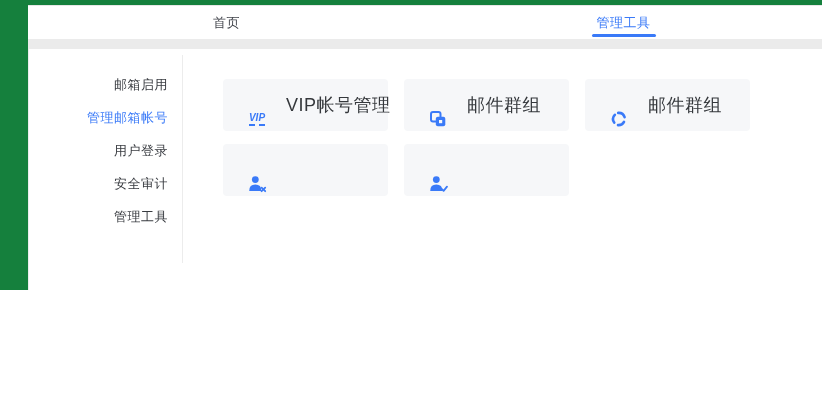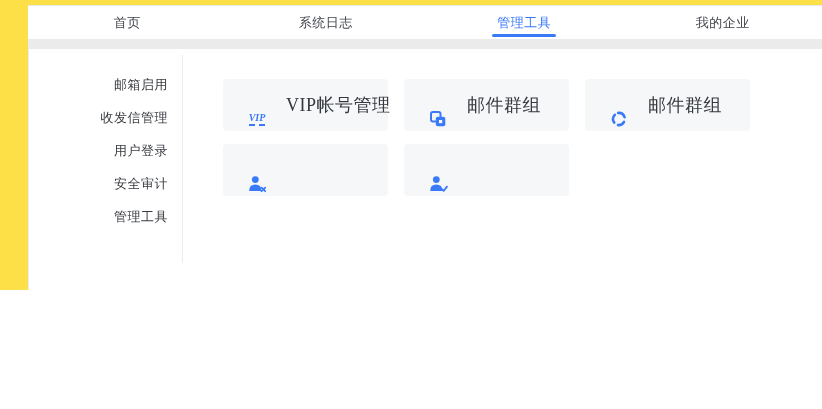--- a/index.html
+++ b/index.html
@@ -4,21 +4,21 @@
 <style>
   html,body { margin:0; padding:0; }
   body {
     font-family: "Liberation Sans", "DejaVu Sans", sans-serif;
     background:#ffffff;
     -webkit-font-smoothing: antialiased;
   }
   .page {
     position:relative;
     width:822px; height:290px;
-    background:#fde047;
+    background:#15803d;
     overflow:hidden;
   }
 
   
   .topbar {
     position:absolute; left:28px; right:0; top:5px; height:34px;
     border-top:1px solid #e7e7e7;
     background:#fff;
     display:flex;
   }
@@ -42,21 +42,20 @@
   .gray-band {
     position:absolute; left:28px; right:0; top:39px; height:10px;
     background:#ebebeb;
   }
 
   
   .content {
     position:absolute; left:28px; right:0; top:49px; height:356px;
     border-left:1px solid #ececec;
     background:#fff;
-    font-family:Liberation Serif, serif;
   }
 
   
   .sidebar {
     position:absolute; left:0; top:6px;
     width:154px; height:208px;
     border-right:1px solid #ececec;
     padding-top:13px;
     box-sizing:border-box;
   }
@@ -108,42 +107,36 @@
 </style>
 </head>
 <body>
 
 <div class="page">
 
   <div class="topbar">
     <div class="tab">
       <span>首页</span>
     </div>
-    <div class="tab">
-      <span>系统日志</span>
-    </div>
     <div class="tab active">
       <span>管理工具</span>
       <span class="tab-underline"></span>
     </div>
-    <div class="tab">
-      <span>我的企业</span>
-    </div>
   </div>
 
   <div class="gray-band"></div>
 
   <div class="content">
 
     <div class="sidebar">
       <div class="side-item">
         <span>邮箱启用</span>
       </div>
-      <div class="side-item">
-        <span>收发信管理</span>
+      <div class="side-item active">
+        <span>管理邮箱帐号</span>
       </div>
       <div class="side-item">
         <span>用户登录</span>
       </div>
       <div class="side-item">
         <span>安全审计</span>
       </div>
       <div class="side-item">
         <span>管理工具</span>
       </div>

